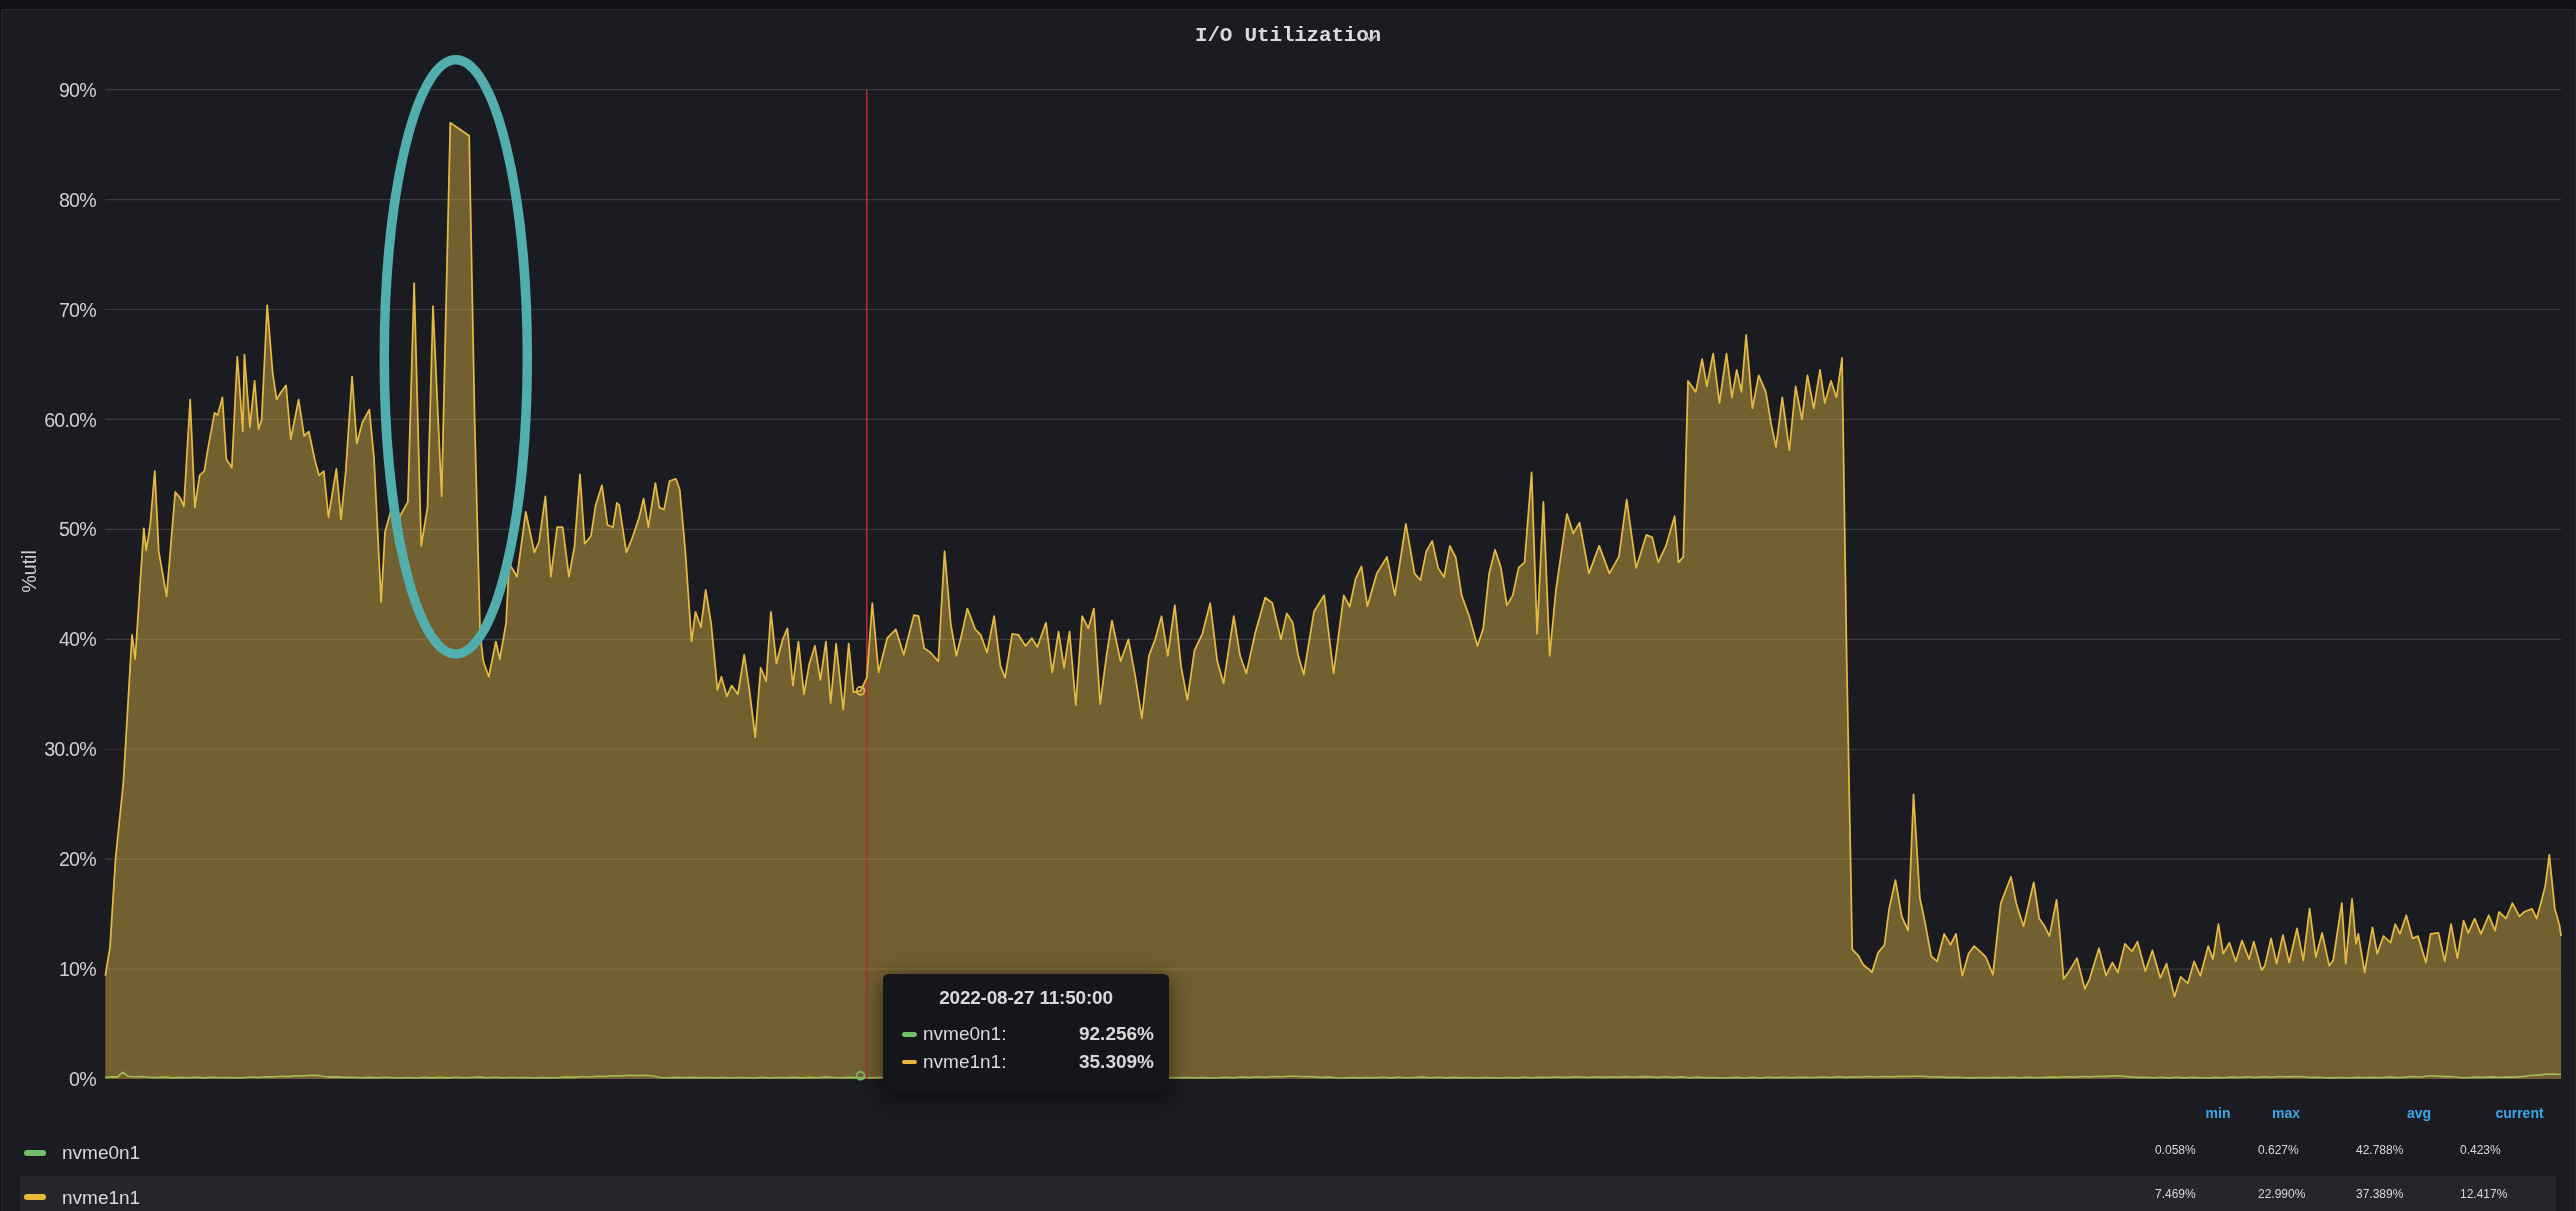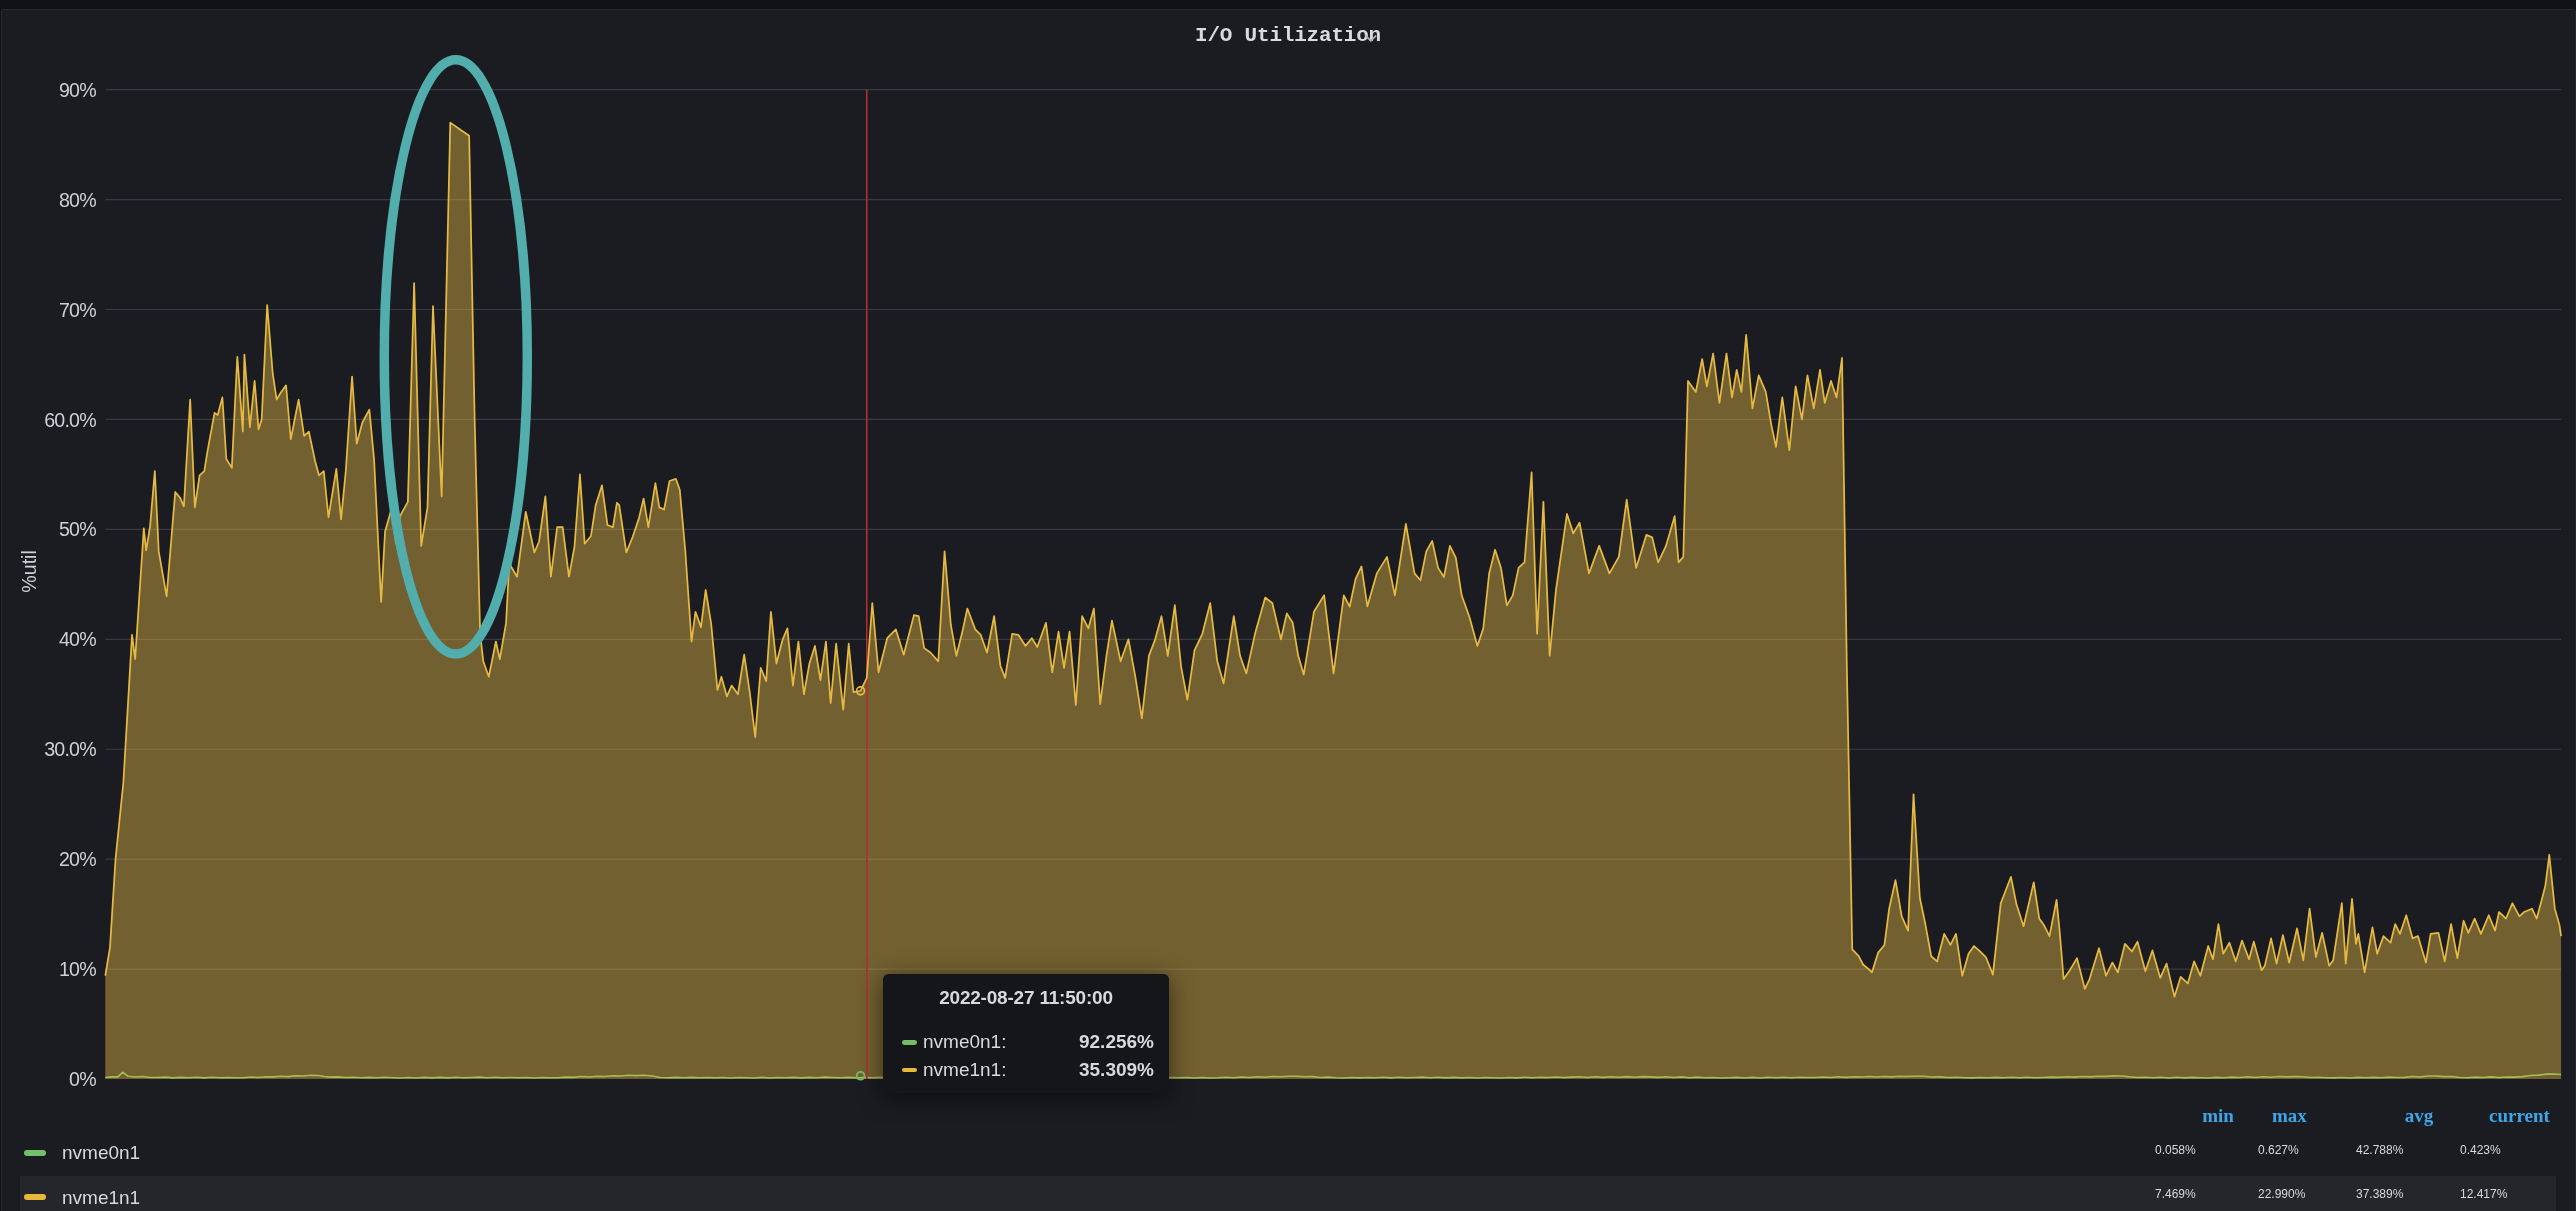--- a/index.html
+++ b/index.html
@@ -13,21 +13,21 @@
 #tooltip{position:absolute;left:883px;top:974px;width:286px;height:119px;background:#141619;
 border-radius:5.5px;box-shadow:0 4.7px 23.6px rgba(0,0,0,0.55);color:#d8d9da;font-size:19px;}
 #tooltip .tt{text-align:center;margin-top:13.4px;font-weight:700;letter-spacing:-0.2px;}
 #tooltip .row{position:relative;height:27.5px;line-height:27.5px;}
 #tooltip .sw{position:absolute;left:19px;top:11.8px;width:15px;height:4.7px;border-radius:2.4px;}
 #tooltip .nm{position:absolute;left:40px;}
 #tooltip .vl{position:absolute;right:15px;font-weight:700;}
 .leg{position:absolute;color:#d8d9da;font-size:19px;}
 .lsw{position:absolute;width:22px;height:6.3px;border-radius:3.1px;left:23.6px;}
 .hl{position:absolute;left:20.4px;top:1176px;width:2536px;height:39px;background:#24262c;}
-.hdr{position:absolute;color:#3ea6e8;font-weight:700;font-size:19px;font-family:Liberation Serif, serif;}
+.hdr{position:absolute;color:#3ea6e8;font-weight:700;font-size:14px;}
 .rv{position:absolute;font-size:12px;color:#d8d9da;text-align:left;width:94px;}
 </style></head><body>
 <div id="panel"></div>
 <div id="title">I/O Utilization</div>
 <svg id="chev" width="15.7" height="15.7" viewBox="0 0 20 20">
     <path d="M4 6.5 L10 12.5 L16 6.5" stroke="#aeb0b5" stroke-width="2.4" fill="none" stroke-linecap="round" stroke-linejoin="round"></path>
   </svg>
 <svg class="chart" width="2576" height="1212" viewBox="0 0 3278 1542">
 <g class="grid">
 <line x1="134" y1="1233.1" x2="3259" y2="1233.1"></line>
@@ -56,21 +56,21 @@
 <polyline points="134.0,1370.9 142.0,1370.2 150.0,1370.2 156.0,1364.3 163.0,1369.5 172.2,1370.3 181.5,1369.8 190.8,1371.0 200.0,1370.9 210.0,1370.5 220.0,1371.5 230.0,1370.8 240.0,1371.4 250.0,1370.6 260.0,1371.5 270.0,1370.7 280.0,1371.4 290.0,1371.0 300.0,1371.3 309.5,1371.3 319.1,1370.4 328.6,1370.9 338.2,1370.1 347.7,1370.2 357.3,1369.5 366.8,1369.9 376.4,1368.8 385.9,1369.1 395.5,1368.2 405.0,1368.4 412.5,1369.6 420.0,1370.5 430.0,1370.2 440.0,1370.9 450.0,1370.6 460.0,1371.4 470.0,1370.8 480.0,1371.4 490.0,1370.7 500.0,1371.3 510.0,1371.7 520.0,1371.0 530.0,1371.7 540.0,1370.8 550.0,1371.5 560.0,1370.8 570.0,1371.5 580.0,1370.6 590.0,1371.4 600.0,1370.9 610.0,1370.5 620.0,1371.3 630.0,1370.7 640.0,1371.3 650.0,1370.9 660.0,1371.3 670.0,1370.9 680.0,1371.6 690.0,1371.1 700.0,1371.3 710.0,1371.4 720.0,1370.5 730.0,1370.8 740.0,1369.8 750.0,1370.3 760.0,1369.4 770.0,1369.8 780.0,1368.8 790.0,1369.1 800.0,1368.2 810.0,1368.6 820.0,1368.1 830.0,1369.1 840.0,1370.9 850.0,1371.4 860.0,1370.8 870.0,1371.4 880.0,1370.8 890.0,1371.4 900.0,1371.0 910.0,1371.4 920.0,1371.0 930.0,1371.7 940.0,1371.0 950.0,1371.3 960.0,1371.7 970.0,1370.8 980.0,1371.7 990.0,1370.9 1000.0,1371.4 1010.0,1370.8 1020.0,1371.5 1030.0,1370.8 1040.0,1371.4 1050.0,1370.5 1060.0,1370.9 1070.0,1371.4 1080.0,1370.8 1090.0,1371.5 1100.0,1370.9 1110.0,1371.4 1120.0,1370.8 1130.0,1371.7 1140.0,1371.0 1150.0,1371.3 1159.5,1371.4 1169.0,1370.1 1178.5,1370.3 1188.0,1369.4 1197.5,1369.5 1207.0,1368.8 1218.5,1369.7 1230.0,1370.9 1240.0,1371.2 1250.0,1370.6 1260.0,1371.5 1270.0,1370.8 1280.0,1371.3 1290.0,1370.6 1300.0,1371.5 1310.0,1370.9 1320.0,1371.5 1330.0,1370.9 1340.0,1371.7 1350.0,1371.3 1360.0,1371.0 1370.0,1371.5 1380.0,1371.0 1390.0,1371.6 1400.0,1370.9 1410.0,1371.4 1420.0,1370.6 1430.0,1371.2 1440.0,1370.5 1450.0,1370.9 1460.0,1371.4 1470.0,1370.6 1480.0,1371.4 1490.0,1370.9 1500.0,1371.4 1510.0,1370.9 1520.0,1371.6 1530.0,1371.0 1540.0,1371.6 1550.0,1371.3 1560.0,1370.6 1570.0,1371.4 1580.0,1370.3 1590.0,1370.9 1600.0,1370.1 1610.0,1370.6 1620.0,1369.7 1630.0,1370.1 1640.0,1369.4 1650.0,1369.5 1660.0,1370.1 1670.0,1369.9 1680.0,1371.1 1690.0,1370.5 1700.0,1371.3 1710.0,1371.7 1720.0,1370.9 1730.0,1371.5 1740.0,1371.0 1750.0,1371.4 1760.0,1370.6 1770.0,1371.5 1780.0,1370.7 1790.0,1371.4 1800.0,1370.9 1810.0,1370.5 1820.0,1371.4 1830.0,1370.6 1840.0,1371.5 1850.0,1370.8 1860.0,1371.5 1870.0,1370.9 1880.0,1371.6 1890.0,1370.9 1900.0,1371.3 1910.0,1371.6 1920.0,1370.9 1930.0,1371.5 1940.0,1370.6 1950.0,1371.3 1960.0,1370.6 1970.0,1371.1 1980.0,1370.4 1990.0,1371.0 2000.0,1370.5 2010.0,1370.1 2020.0,1370.9 2030.0,1370.0 2040.0,1370.8 2050.0,1370.1 2060.0,1370.7 2070.0,1369.9 2080.0,1370.7 2090.0,1369.9 2100.0,1370.2 2110.0,1370.8 2120.0,1370.0 2130.0,1370.9 2140.0,1370.2 2150.0,1371.2 2160.0,1370.5 2170.0,1371.3 2180.0,1370.9 2190.0,1371.6 2200.0,1371.3 2210.0,1370.8 2220.0,1371.6 2230.0,1370.8 2240.0,1371.6 2250.0,1370.7 2260.0,1371.3 2270.0,1370.6 2280.0,1371.3 2290.0,1370.6 2300.0,1370.9 2309.8,1371.1 2319.6,1370.3 2329.4,1371.0 2339.1,1370.1 2348.9,1370.8 2358.7,1370.1 2368.5,1370.4 2378.3,1369.8 2388.1,1370.4 2397.9,1369.7 2407.6,1370.2 2417.4,1369.3 2427.2,1369.8 2437.0,1369.5 2447.5,1369.5 2458.0,1370.4 2468.5,1370.2 2479.0,1370.9 2489.5,1370.7 2500.0,1371.3 2510.0,1371.5 2520.0,1371.0 2530.0,1371.4 2540.0,1370.8 2550.0,1371.4 2560.0,1370.7 2570.0,1371.4 2580.0,1370.7 2590.0,1371.4 2600.0,1370.9 2610.0,1370.5 2620.0,1370.8 2630.0,1370.1 2640.0,1370.5 2650.0,1369.8 2660.0,1370.2 2670.0,1369.3 2680.0,1369.6 2690.0,1368.9 2700.0,1369.1 2710.0,1370.2 2720.0,1370.9 2730.0,1370.6 2740.0,1371.3 2750.0,1370.7 2760.0,1371.6 2770.0,1370.7 2780.0,1371.5 2790.0,1370.8 2800.0,1371.3 2810.0,1371.6 2820.0,1370.8 2830.0,1371.2 2840.0,1370.5 2850.0,1371.1 2860.0,1370.1 2870.0,1371.0 2880.0,1370.0 2890.0,1370.6 2900.0,1369.7 2910.0,1370.2 2920.0,1369.9 2930.0,1370.1 2940.0,1371.0 2950.0,1370.6 2960.0,1371.3 2970.0,1371.5 2980.0,1370.9 2990.0,1371.6 3000.0,1370.8 3010.0,1371.4 3020.0,1370.8 3030.0,1371.3 3040.0,1370.5 3050.0,1370.9 3060.0,1370.8 3070.0,1369.7 3080.0,1370.3 3090.0,1369.1 3100.0,1369.1 3110.0,1369.9 3120.0,1369.8 3130.0,1370.9 3140.0,1371.2 3150.0,1370.5 3160.0,1371.0 3170.0,1370.2 3180.0,1370.9 3190.0,1370.3 3200.0,1370.5 3210.0,1369.9 3220.0,1368.4 3230.0,1368.0 3240.0,1366.7 3249.5,1366.6 3259.0,1367.1" fill="none" stroke="#73bf69" stroke-width="2" stroke-linejoin="round"></polyline>
 <path d="M134.0,1373.0 L134.0,1241.5 L140.0,1205.1 L147.0,1093.2 L157.0,995.3 L168.0,807.8 L172.0,838.6 L183.0,672.1 L186.0,700.1 L191.0,669.3 L197.0,599.4 L202.0,701.5 L212.0,758.8 L223.0,625.9 L229.0,632.9 L234.0,644.1 L242.0,508.4 L248.0,645.5 L254.0,604.9 L260.0,599.4 L264.0,574.2 L273.0,525.2 L277.0,528.0 L283.0,505.6 L288.0,584.0 L295.0,595.2 L302.0,453.9 L309.0,549.0 L311.0,451.1 L318.0,543.4 L324.0,484.6 L329.0,546.2 L333.0,533.6 L340.0,388.1 L347.0,474.8 L352.0,508.4 L357.0,500.0 L364.0,490.2 L370.0,558.8 L380.0,508.4 L387.0,554.6 L393.0,549.0 L401.0,586.8 L406.0,604.9 L412.0,599.4 L418.0,658.1 L428.0,596.6 L434.0,660.9 L440.0,599.4 L448.0,479.0 L454.0,564.4 L461.0,537.8 L470.0,521.0 L476.0,584.0 L485.0,765.8 L490.0,676.3 L498.0,648.3 L504.0,691.7 L509.0,656.7 L519.0,638.5 L527.0,360.1 L536.0,694.5 L544.0,645.5 L551.0,389.5 L562.0,631.5 L573.0,155.9 L585.0,164.3 L597.0,172.7 L604.0,533.6 L611.0,806.4 L615.0,841.4 L622.0,861.0 L631.0,816.2 L636.0,838.6 L644.0,792.4 L648.0,716.9 L658.0,733.7 L669.0,651.1 L680.0,702.9 L686.0,688.9 L694.0,631.5 L701.0,733.7 L709.0,670.7 L716.0,670.7 L724.0,733.7 L731.0,695.9 L738.0,603.5 L744.0,691.7 L752.0,681.9 L758.0,642.7 L766.0,617.5 L773.0,667.9 L780.0,670.7 L785.0,639.9 L788.0,642.7 L797.0,702.9 L805.0,683.3 L813.0,659.5 L819.0,634.3 L825.0,670.7 L834.0,614.7 L839.0,645.5 L845.0,648.3 L852.0,611.9 L860.0,609.1 L865.0,623.1 L872.0,700.1 L880.0,816.2 L885.0,778.4 L892.0,798.0 L898.0,750.4 L905.0,793.8 L913.0,877.8 L918.0,861.0 L925.0,886.1 L931.0,872.2 L939.0,883.3 L947.0,833.0 L954.0,880.6 L961.0,937.9 L968.0,849.8 L975.0,866.6 L981.0,778.4 L988.0,844.2 L996.0,813.4 L1002.0,799.4 L1009.0,872.2 L1016.0,816.2 L1023.0,883.3 L1030.0,844.2 L1037.0,821.8 L1044.0,865.2 L1051.0,816.2 L1057.0,894.5 L1064.0,819.0 L1073.0,902.9 L1080.0,819.0 L1086.0,880.6 L1095.0,879.0 L1103.0,862.4 L1110.0,767.2 L1118.0,855.4 L1129.0,812.0 L1140.0,800.8 L1150.0,833.0 L1163.0,782.6 L1169.0,784.0 L1176.0,824.6 L1184.0,830.2 L1194.0,841.4 L1202.0,701.5 L1210.0,795.2 L1217.0,834.4 L1224.0,806.4 L1231.0,774.2 L1241.0,800.8 L1248.0,807.8 L1256.0,830.2 L1265.0,784.0 L1273.0,847.0 L1279.0,862.4 L1288.0,806.4 L1296.0,807.8 L1305.0,821.8 L1313.0,812.0 L1320.0,823.2 L1331.0,792.4 L1339.0,855.4 L1347.0,803.6 L1354.0,849.8 L1361.0,803.6 L1369.0,897.3 L1377.0,784.0 L1385.0,799.4 L1392.0,774.2 L1400.0,895.9 L1408.0,834.4 L1415.0,789.6 L1426.0,841.4 L1436.0,813.4 L1445.0,862.4 L1453.0,914.1 L1462.0,834.4 L1470.0,813.4 L1478.0,784.0 L1486.0,834.4 L1495.0,770.0 L1503.0,848.4 L1511.0,890.3 L1520.0,827.4 L1530.0,806.4 L1540.0,767.2 L1549.0,841.4 L1557.0,869.4 L1570.0,784.0 L1578.0,834.4 L1586.0,856.8 L1597.0,806.4 L1610.0,760.2 L1619.0,767.2 L1630.0,813.4 L1637.5,780.4 L1645.0,792.4 L1652.0,834.4 L1659.0,858.2 L1672.0,778.4 L1685.0,757.4 L1697.0,856.8 L1710.0,757.4 L1717.5,771.9 L1725.0,736.5 L1732.5,720.7 L1740.0,771.4 L1752.0,729.5 L1765.0,708.5 L1775.0,757.4 L1789.0,666.5 L1800.0,729.5 L1807.5,738.3 L1815.0,701.5 L1822.5,688.2 L1830.0,722.5 L1837.5,734.1 L1845.0,694.5 L1852.5,709.5 L1860.0,757.4 L1870.0,785.4 L1880.0,821.8 L1887.5,799.5 L1895.0,729.5 L1902.5,699.4 L1910.0,722.5 L1917.5,770.2 L1925.0,757.4 L1932.5,722.1 L1940.0,715.5 L1949.0,600.8 L1956.0,806.4 L1964.0,638.5 L1972.0,834.4 L1980.0,750.4 L1994.0,653.9 L2002.0,678.6 L2010.0,665.1 L2022.0,729.5 L2035.0,694.5 L2048.0,729.5 L2060.0,708.5 L2070.0,635.7 L2082.0,722.5 L2095.0,680.5 L2102.5,683.7 L2110.0,715.5 L2120.0,694.5 L2131.0,656.7 L2136.0,715.5 L2142.0,708.5 L2148.0,484.6 L2158.0,498.6 L2166.0,456.7 L2172.0,491.6 L2180.0,449.7 L2188.0,512.6 L2197.0,449.7 L2204.0,505.6 L2210.0,470.6 L2216.0,498.6 L2222.0,425.9 L2230.0,519.6 L2238.0,477.6 L2247.0,498.6 L2254.0,540.6 L2260.0,568.6 L2268.0,505.6 L2277.0,572.8 L2285.0,491.6 L2293.0,533.6 L2300.0,477.6 L2308.0,519.6 L2316.0,470.6 L2322.0,512.6 L2330.0,484.6 L2337.0,505.6 L2344.0,455.3 L2350.0,841.4 L2357.0,1207.9 L2365.0,1216.3 L2371.0,1227.5 L2378.0,1233.1 L2382.0,1237.3 L2390.0,1212.1 L2398.0,1202.3 L2404.0,1156.2 L2412.0,1119.8 L2420.0,1165.9 L2428.0,1184.1 L2435.0,1010.7 L2443.0,1142.2 L2450.0,1175.7 L2457.5,1216.7 L2465.0,1223.3 L2474.0,1188.3 L2482.0,1202.3 L2489.0,1188.3 L2497.0,1241.5 L2505.0,1213.5 L2512.0,1203.7 L2520.0,1210.7 L2527.0,1217.7 L2536.0,1240.1 L2546.0,1149.2 L2559.0,1115.6 L2566.0,1150.6 L2575.0,1178.5 L2588.0,1122.6 L2595.0,1168.7 L2601.0,1177.1 L2608.0,1191.1 L2617.0,1145.0 L2621.0,1185.5 L2626.0,1245.7 L2633.0,1235.9 L2643.0,1219.1 L2653.0,1258.3 L2659.0,1245.7 L2671.0,1206.5 L2680.0,1241.5 L2688.0,1224.7 L2695.0,1237.3 L2704.0,1200.9 L2713.0,1210.7 L2720.0,1198.1 L2730.0,1235.9 L2739.0,1209.3 L2749.0,1244.3 L2757.0,1226.1 L2767.0,1268.1 L2775.0,1242.9 L2784.0,1251.3 L2792.0,1223.3 L2800.0,1241.5 L2810.0,1203.7 L2816.0,1220.5 L2823.0,1175.7 L2829.0,1213.5 L2837.0,1199.5 L2845.0,1223.3 L2853.0,1196.7 L2862.0,1220.5 L2868.0,1198.1 L2878.0,1234.5 L2882.0,1228.9 L2890.0,1193.9 L2897.0,1226.1 L2905.0,1189.7 L2913.0,1224.7 L2923.0,1181.3 L2931.0,1221.9 L2939.0,1156.2 L2947.0,1217.7 L2955.0,1186.9 L2964.0,1228.9 L2969.0,1221.9 L2980.0,1149.2 L2985.0,1226.1 L2993.0,1143.6 L2998.0,1200.9 L3001.0,1188.3 L3009.0,1237.3 L3019.0,1179.9 L3025.0,1213.5 L3033.0,1191.1 L3042.0,1199.5 L3048.0,1175.7 L3054.0,1188.3 L3062.0,1164.5 L3070.0,1193.9 L3077.0,1191.1 L3087.0,1224.7 L3093.0,1188.3 L3103.0,1186.9 L3111.0,1223.3 L3119.0,1175.7 L3127.0,1219.1 L3135.0,1171.5 L3141.0,1186.9 L3149.0,1168.7 L3157.0,1188.3 L3167.0,1164.5 L3175.0,1184.1 L3180.0,1160.4 L3189.0,1168.7 L3197.0,1149.2 L3206.0,1165.9 L3212.0,1160.4 L3222.0,1156.2 L3228.0,1168.7 L3234.0,1146.4 L3239.0,1126.8 L3244.0,1087.6 L3251.0,1156.2 L3257.0,1177.1 L3259.0,1191.1 L3259.0,1373.0 Z" fill="#e8bc45" fill-opacity="0.43" stroke="none"></path>
 <line x1="1103" y1="114" x2="1103" y2="1373" stroke="#b62b34" stroke-width="2"></line>
 <polyline points="134.0,1241.5 140.0,1205.1 147.0,1093.2 157.0,995.3 168.0,807.8 172.0,838.6 183.0,672.1 186.0,700.1 191.0,669.3 197.0,599.4 202.0,701.5 212.0,758.8 223.0,625.9 229.0,632.9 234.0,644.1 242.0,508.4 248.0,645.5 254.0,604.9 260.0,599.4 264.0,574.2 273.0,525.2 277.0,528.0 283.0,505.6 288.0,584.0 295.0,595.2 302.0,453.9 309.0,549.0 311.0,451.1 318.0,543.4 324.0,484.6 329.0,546.2 333.0,533.6 340.0,388.1 347.0,474.8 352.0,508.4 357.0,500.0 364.0,490.2 370.0,558.8 380.0,508.4 387.0,554.6 393.0,549.0 401.0,586.8 406.0,604.9 412.0,599.4 418.0,658.1 428.0,596.6 434.0,660.9 440.0,599.4 448.0,479.0 454.0,564.4 461.0,537.8 470.0,521.0 476.0,584.0 485.0,765.8 490.0,676.3 498.0,648.3 504.0,691.7 509.0,656.7 519.0,638.5 527.0,360.1 536.0,694.5 544.0,645.5 551.0,389.5 562.0,631.5 573.0,155.9 585.0,164.3 597.0,172.7 604.0,533.6 611.0,806.4 615.0,841.4 622.0,861.0 631.0,816.2 636.0,838.6 644.0,792.4 648.0,716.9 658.0,733.7 669.0,651.1 680.0,702.9 686.0,688.9 694.0,631.5 701.0,733.7 709.0,670.7 716.0,670.7 724.0,733.7 731.0,695.9 738.0,603.5 744.0,691.7 752.0,681.9 758.0,642.7 766.0,617.5 773.0,667.9 780.0,670.7 785.0,639.9 788.0,642.7 797.0,702.9 805.0,683.3 813.0,659.5 819.0,634.3 825.0,670.7 834.0,614.7 839.0,645.5 845.0,648.3 852.0,611.9 860.0,609.1 865.0,623.1 872.0,700.1 880.0,816.2 885.0,778.4 892.0,798.0 898.0,750.4 905.0,793.8 913.0,877.8 918.0,861.0 925.0,886.1 931.0,872.2 939.0,883.3 947.0,833.0 954.0,880.6 961.0,937.9 968.0,849.8 975.0,866.6 981.0,778.4 988.0,844.2 996.0,813.4 1002.0,799.4 1009.0,872.2 1016.0,816.2 1023.0,883.3 1030.0,844.2 1037.0,821.8 1044.0,865.2 1051.0,816.2 1057.0,894.5 1064.0,819.0 1073.0,902.9 1080.0,819.0 1086.0,880.6 1095.0,879.0 1103.0,862.4 1110.0,767.2 1118.0,855.4 1129.0,812.0 1140.0,800.8 1150.0,833.0 1163.0,782.6 1169.0,784.0 1176.0,824.6 1184.0,830.2 1194.0,841.4 1202.0,701.5 1210.0,795.2 1217.0,834.4 1224.0,806.4 1231.0,774.2 1241.0,800.8 1248.0,807.8 1256.0,830.2 1265.0,784.0 1273.0,847.0 1279.0,862.4 1288.0,806.4 1296.0,807.8 1305.0,821.8 1313.0,812.0 1320.0,823.2 1331.0,792.4 1339.0,855.4 1347.0,803.6 1354.0,849.8 1361.0,803.6 1369.0,897.3 1377.0,784.0 1385.0,799.4 1392.0,774.2 1400.0,895.9 1408.0,834.4 1415.0,789.6 1426.0,841.4 1436.0,813.4 1445.0,862.4 1453.0,914.1 1462.0,834.4 1470.0,813.4 1478.0,784.0 1486.0,834.4 1495.0,770.0 1503.0,848.4 1511.0,890.3 1520.0,827.4 1530.0,806.4 1540.0,767.2 1549.0,841.4 1557.0,869.4 1570.0,784.0 1578.0,834.4 1586.0,856.8 1597.0,806.4 1610.0,760.2 1619.0,767.2 1630.0,813.4 1637.5,780.4 1645.0,792.4 1652.0,834.4 1659.0,858.2 1672.0,778.4 1685.0,757.4 1697.0,856.8 1710.0,757.4 1717.5,771.9 1725.0,736.5 1732.5,720.7 1740.0,771.4 1752.0,729.5 1765.0,708.5 1775.0,757.4 1789.0,666.5 1800.0,729.5 1807.5,738.3 1815.0,701.5 1822.5,688.2 1830.0,722.5 1837.5,734.1 1845.0,694.5 1852.5,709.5 1860.0,757.4 1870.0,785.4 1880.0,821.8 1887.5,799.5 1895.0,729.5 1902.5,699.4 1910.0,722.5 1917.5,770.2 1925.0,757.4 1932.5,722.1 1940.0,715.5 1949.0,600.8 1956.0,806.4 1964.0,638.5 1972.0,834.4 1980.0,750.4 1994.0,653.9 2002.0,678.6 2010.0,665.1 2022.0,729.5 2035.0,694.5 2048.0,729.5 2060.0,708.5 2070.0,635.7 2082.0,722.5 2095.0,680.5 2102.5,683.7 2110.0,715.5 2120.0,694.5 2131.0,656.7 2136.0,715.5 2142.0,708.5 2148.0,484.6 2158.0,498.6 2166.0,456.7 2172.0,491.6 2180.0,449.7 2188.0,512.6 2197.0,449.7 2204.0,505.6 2210.0,470.6 2216.0,498.6 2222.0,425.9 2230.0,519.6 2238.0,477.6 2247.0,498.6 2254.0,540.6 2260.0,568.6 2268.0,505.6 2277.0,572.8 2285.0,491.6 2293.0,533.6 2300.0,477.6 2308.0,519.6 2316.0,470.6 2322.0,512.6 2330.0,484.6 2337.0,505.6 2344.0,455.3 2350.0,841.4 2357.0,1207.9 2365.0,1216.3 2371.0,1227.5 2378.0,1233.1 2382.0,1237.3 2390.0,1212.1 2398.0,1202.3 2404.0,1156.2 2412.0,1119.8 2420.0,1165.9 2428.0,1184.1 2435.0,1010.7 2443.0,1142.2 2450.0,1175.7 2457.5,1216.7 2465.0,1223.3 2474.0,1188.3 2482.0,1202.3 2489.0,1188.3 2497.0,1241.5 2505.0,1213.5 2512.0,1203.7 2520.0,1210.7 2527.0,1217.7 2536.0,1240.1 2546.0,1149.2 2559.0,1115.6 2566.0,1150.6 2575.0,1178.5 2588.0,1122.6 2595.0,1168.7 2601.0,1177.1 2608.0,1191.1 2617.0,1145.0 2621.0,1185.5 2626.0,1245.7 2633.0,1235.9 2643.0,1219.1 2653.0,1258.3 2659.0,1245.7 2671.0,1206.5 2680.0,1241.5 2688.0,1224.7 2695.0,1237.3 2704.0,1200.9 2713.0,1210.7 2720.0,1198.1 2730.0,1235.9 2739.0,1209.3 2749.0,1244.3 2757.0,1226.1 2767.0,1268.1 2775.0,1242.9 2784.0,1251.3 2792.0,1223.3 2800.0,1241.5 2810.0,1203.7 2816.0,1220.5 2823.0,1175.7 2829.0,1213.5 2837.0,1199.5 2845.0,1223.3 2853.0,1196.7 2862.0,1220.5 2868.0,1198.1 2878.0,1234.5 2882.0,1228.9 2890.0,1193.9 2897.0,1226.1 2905.0,1189.7 2913.0,1224.7 2923.0,1181.3 2931.0,1221.9 2939.0,1156.2 2947.0,1217.7 2955.0,1186.9 2964.0,1228.9 2969.0,1221.9 2980.0,1149.2 2985.0,1226.1 2993.0,1143.6 2998.0,1200.9 3001.0,1188.3 3009.0,1237.3 3019.0,1179.9 3025.0,1213.5 3033.0,1191.1 3042.0,1199.5 3048.0,1175.7 3054.0,1188.3 3062.0,1164.5 3070.0,1193.9 3077.0,1191.1 3087.0,1224.7 3093.0,1188.3 3103.0,1186.9 3111.0,1223.3 3119.0,1175.7 3127.0,1219.1 3135.0,1171.5 3141.0,1186.9 3149.0,1168.7 3157.0,1188.3 3167.0,1164.5 3175.0,1184.1 3180.0,1160.4 3189.0,1168.7 3197.0,1149.2 3206.0,1165.9 3212.0,1160.4 3222.0,1156.2 3228.0,1168.7 3234.0,1146.4 3239.0,1126.8 3244.0,1087.6 3251.0,1156.2 3257.0,1177.1 3259.0,1191.1" fill="none" stroke="#e6ba42" stroke-width="2.2" stroke-linejoin="round"></polyline>
 <circle cx="1095" cy="879.0" r="5" fill="none" stroke="#e6ba42" stroke-width="2.2"></circle>
 <circle cx="1095" cy="1368.8" r="5" fill="none" stroke="#73bf69" stroke-width="2.2"></circle>
 <ellipse cx="580" cy="454" rx="91" ry="378" fill="none" stroke="#52adad" stroke-width="12"></ellipse>
 </svg>
 <div id="tooltip">
 <div class="tt">2022-08-27 11:50:00</div>
-<div class="row" style="margin-top:19px">
+<div class="row" style="margin-top:11px">
       <span class="sw" style="background:#73bf69"></span>
       <span class="nm">nvme0n1:</span>
       <span class="vl">92.256%</span>
     </div>
 <div class="row">
       <span class="sw" style="background:#eab839"></span>
       <span class="nm">nvme1n1:</span>
       <span class="vl">35.309%</span>
     </div>
 </div>

